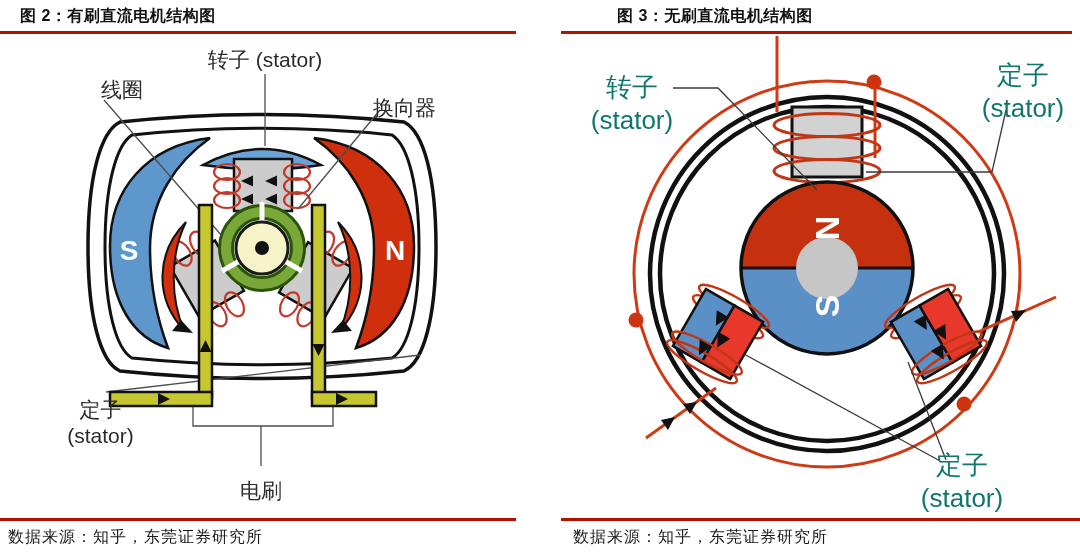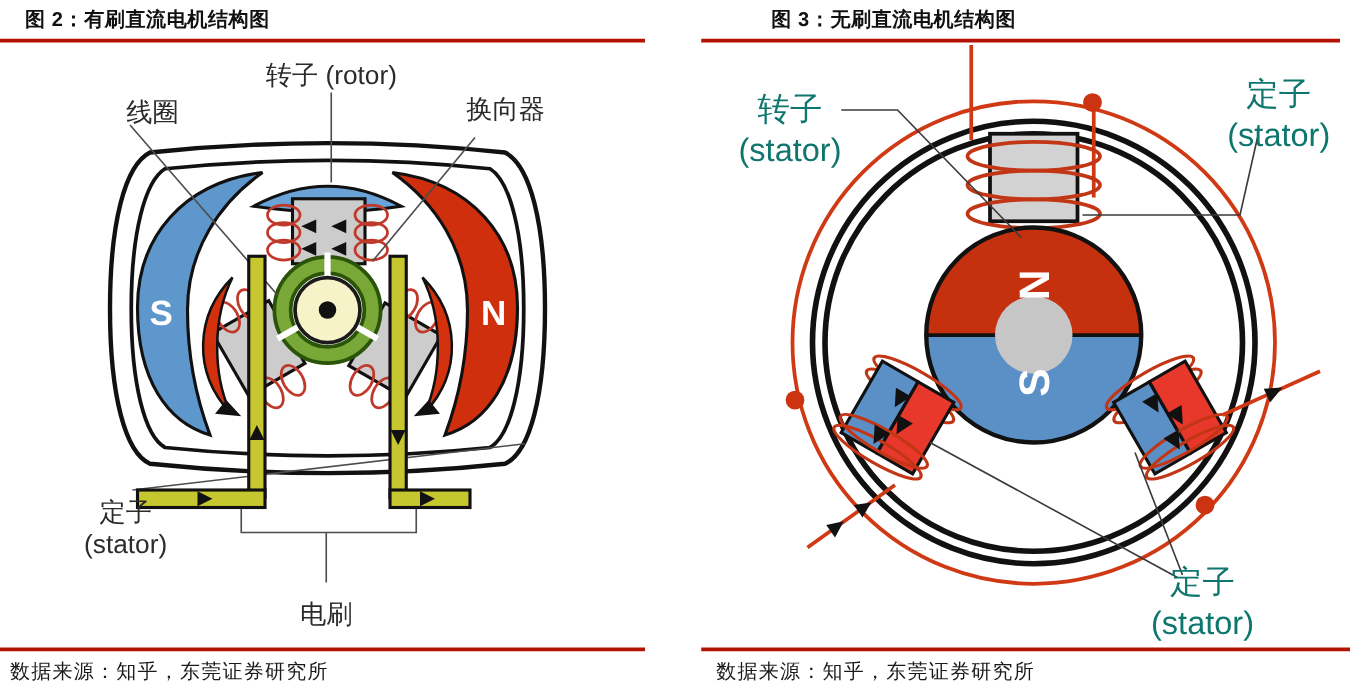--- a/index.html
+++ b/index.html
@@ -96,23 +96,23 @@
         <polygon points="170,399 158,393 158,405" fill="#111"></polygon>
       </g>
       <g>
         <rect x="312" y="205" width="13" height="193" fill="#c6c62e" stroke="#111" stroke-width="2.5"></rect>
         <rect x="312" y="392" width="64" height="14" fill="#c6c62e" stroke="#111" stroke-width="2.5"></rect>
         <polygon points="318.5,356 312.5,344 324.5,344" fill="#111"></polygon>
         <polygon points="348,399 336,393 336,405" fill="#111"></polygon>
       </g>
     </svg>
 
-    <div class="abs dlabel ctr" style="left:165px;top:46px;width:200px;">转子 (rotor)</div>
+    <div class="abs dlabel ctr" style="left:165px;top:46px;width:200px;">转子 (stator)</div>
     <div class="abs dlabel" style="left:70px;top:76px;margin-left:31px;">线圈</div>
-    <div class="abs dlabel" style="left:373px;top:73px;">换向器</div>
+    <div class="abs dlabel" style="left:373px;top:94px;">换向器</div>
     <div class="abs dlabel ctr" style="left:38px;top:396px;width:125px;">
       <div>定子</div>
       <div>(stator)</div>
     </div>
     <div class="abs dlabel ctr" style="left:211px;top:477px;width:100px;">电刷</div>
   </div>
 
   <div class="abs" style="left:540px;top:0;width:540px;height:560px;">
     <div class="abs title" style="left:33px;top:6px;margin-left:44px;">图  3：无刷直流电机结构图</div>
     <div class="abs rule" style="left:21px;top:31px;width:511px;"></div>

